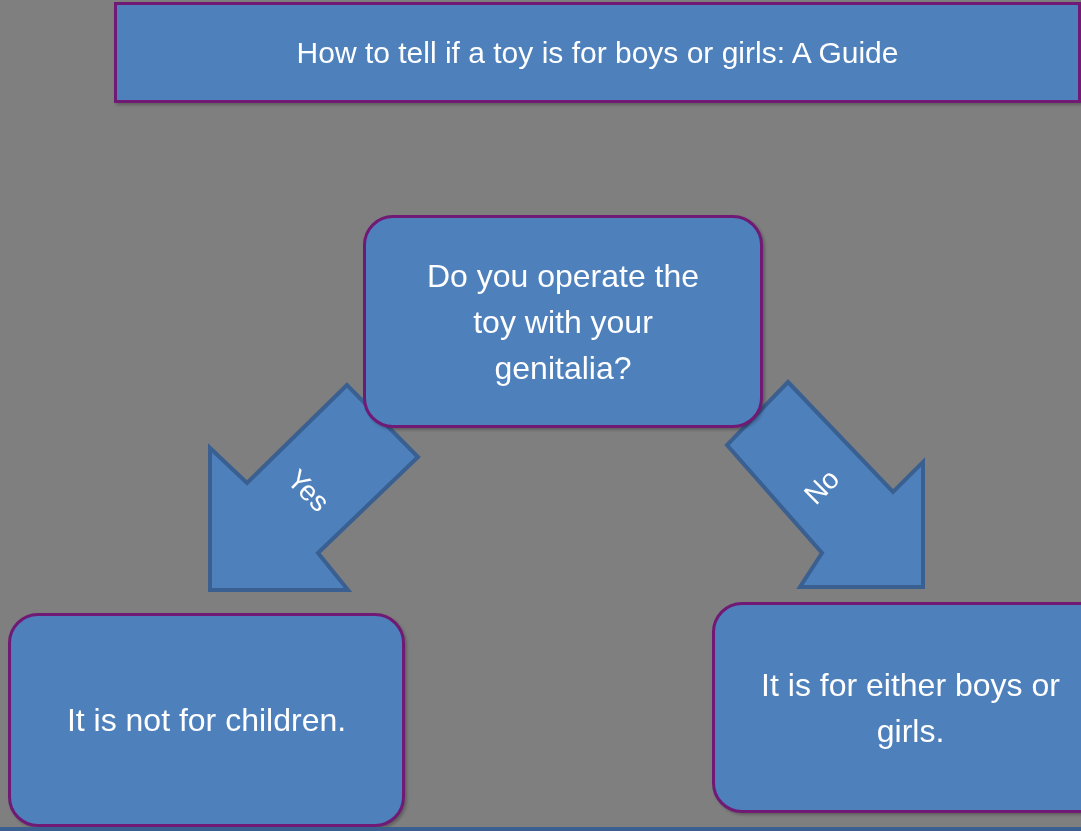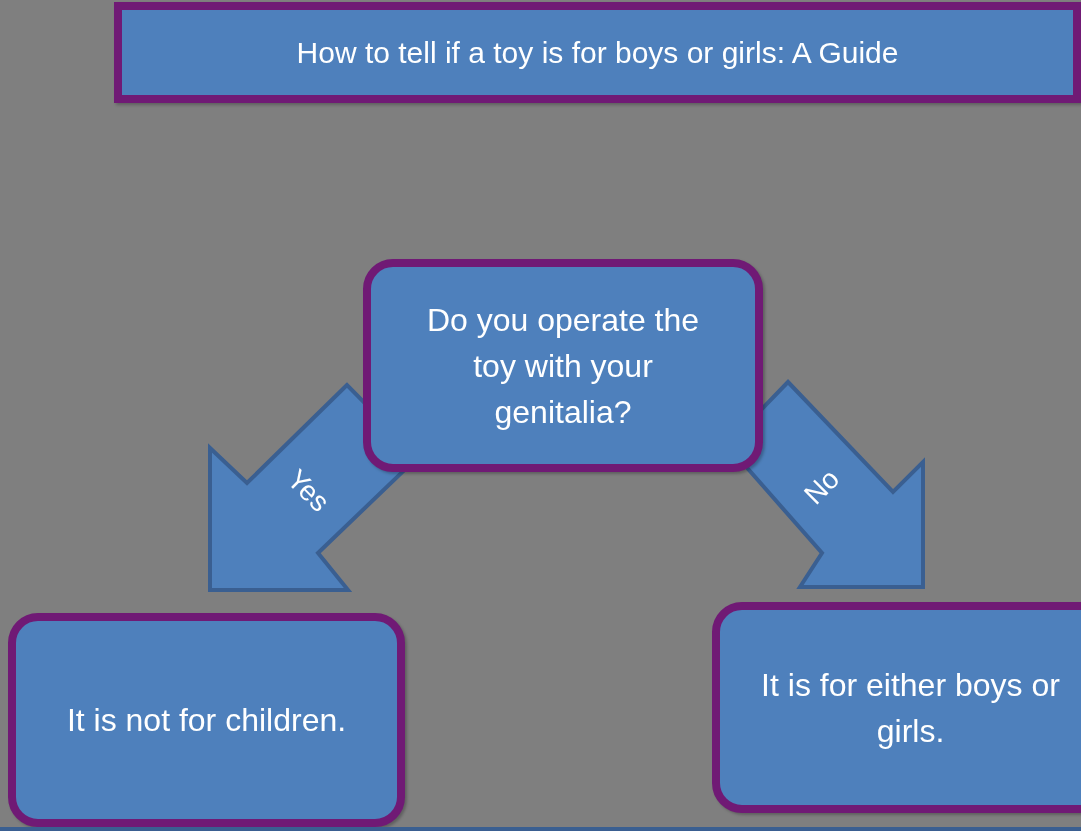--- a/index.html
+++ b/index.html
@@ -10,21 +10,21 @@
     height: 831px;
     background: #7F7F7F;
     overflow: hidden;
     font-family: "Liberation Sans", sans-serif;
   }
 
   .shape {
     position: absolute;
     box-sizing: border-box;
     background: #4E80BC;
-    border: 8px solid #701a75;
+    border: 3px solid #701a75;
     color: #FFFFFF;
     display: flex;
     align-items: center;
     justify-content: center;
     text-align: center;
     z-index: 2;
   }
 
   .title-banner {
     left: 114px;
@@ -41,21 +41,20 @@
     line-height: 46px;
     box-shadow: 2px 2px 3px rgba(0,0,0,0.25);
   }
 
   .node-question {
     left: 363px;
     top: 215px;
     width: 400px;
     height: 213px;
     padding: 17px 36px;
-    margin-top: 44px;
   }
 
   .node-result-left {
     left: 8px;
     top: 613px;
     width: 397px;
     height: 214px;
     padding: 0 14px;
   }
 

